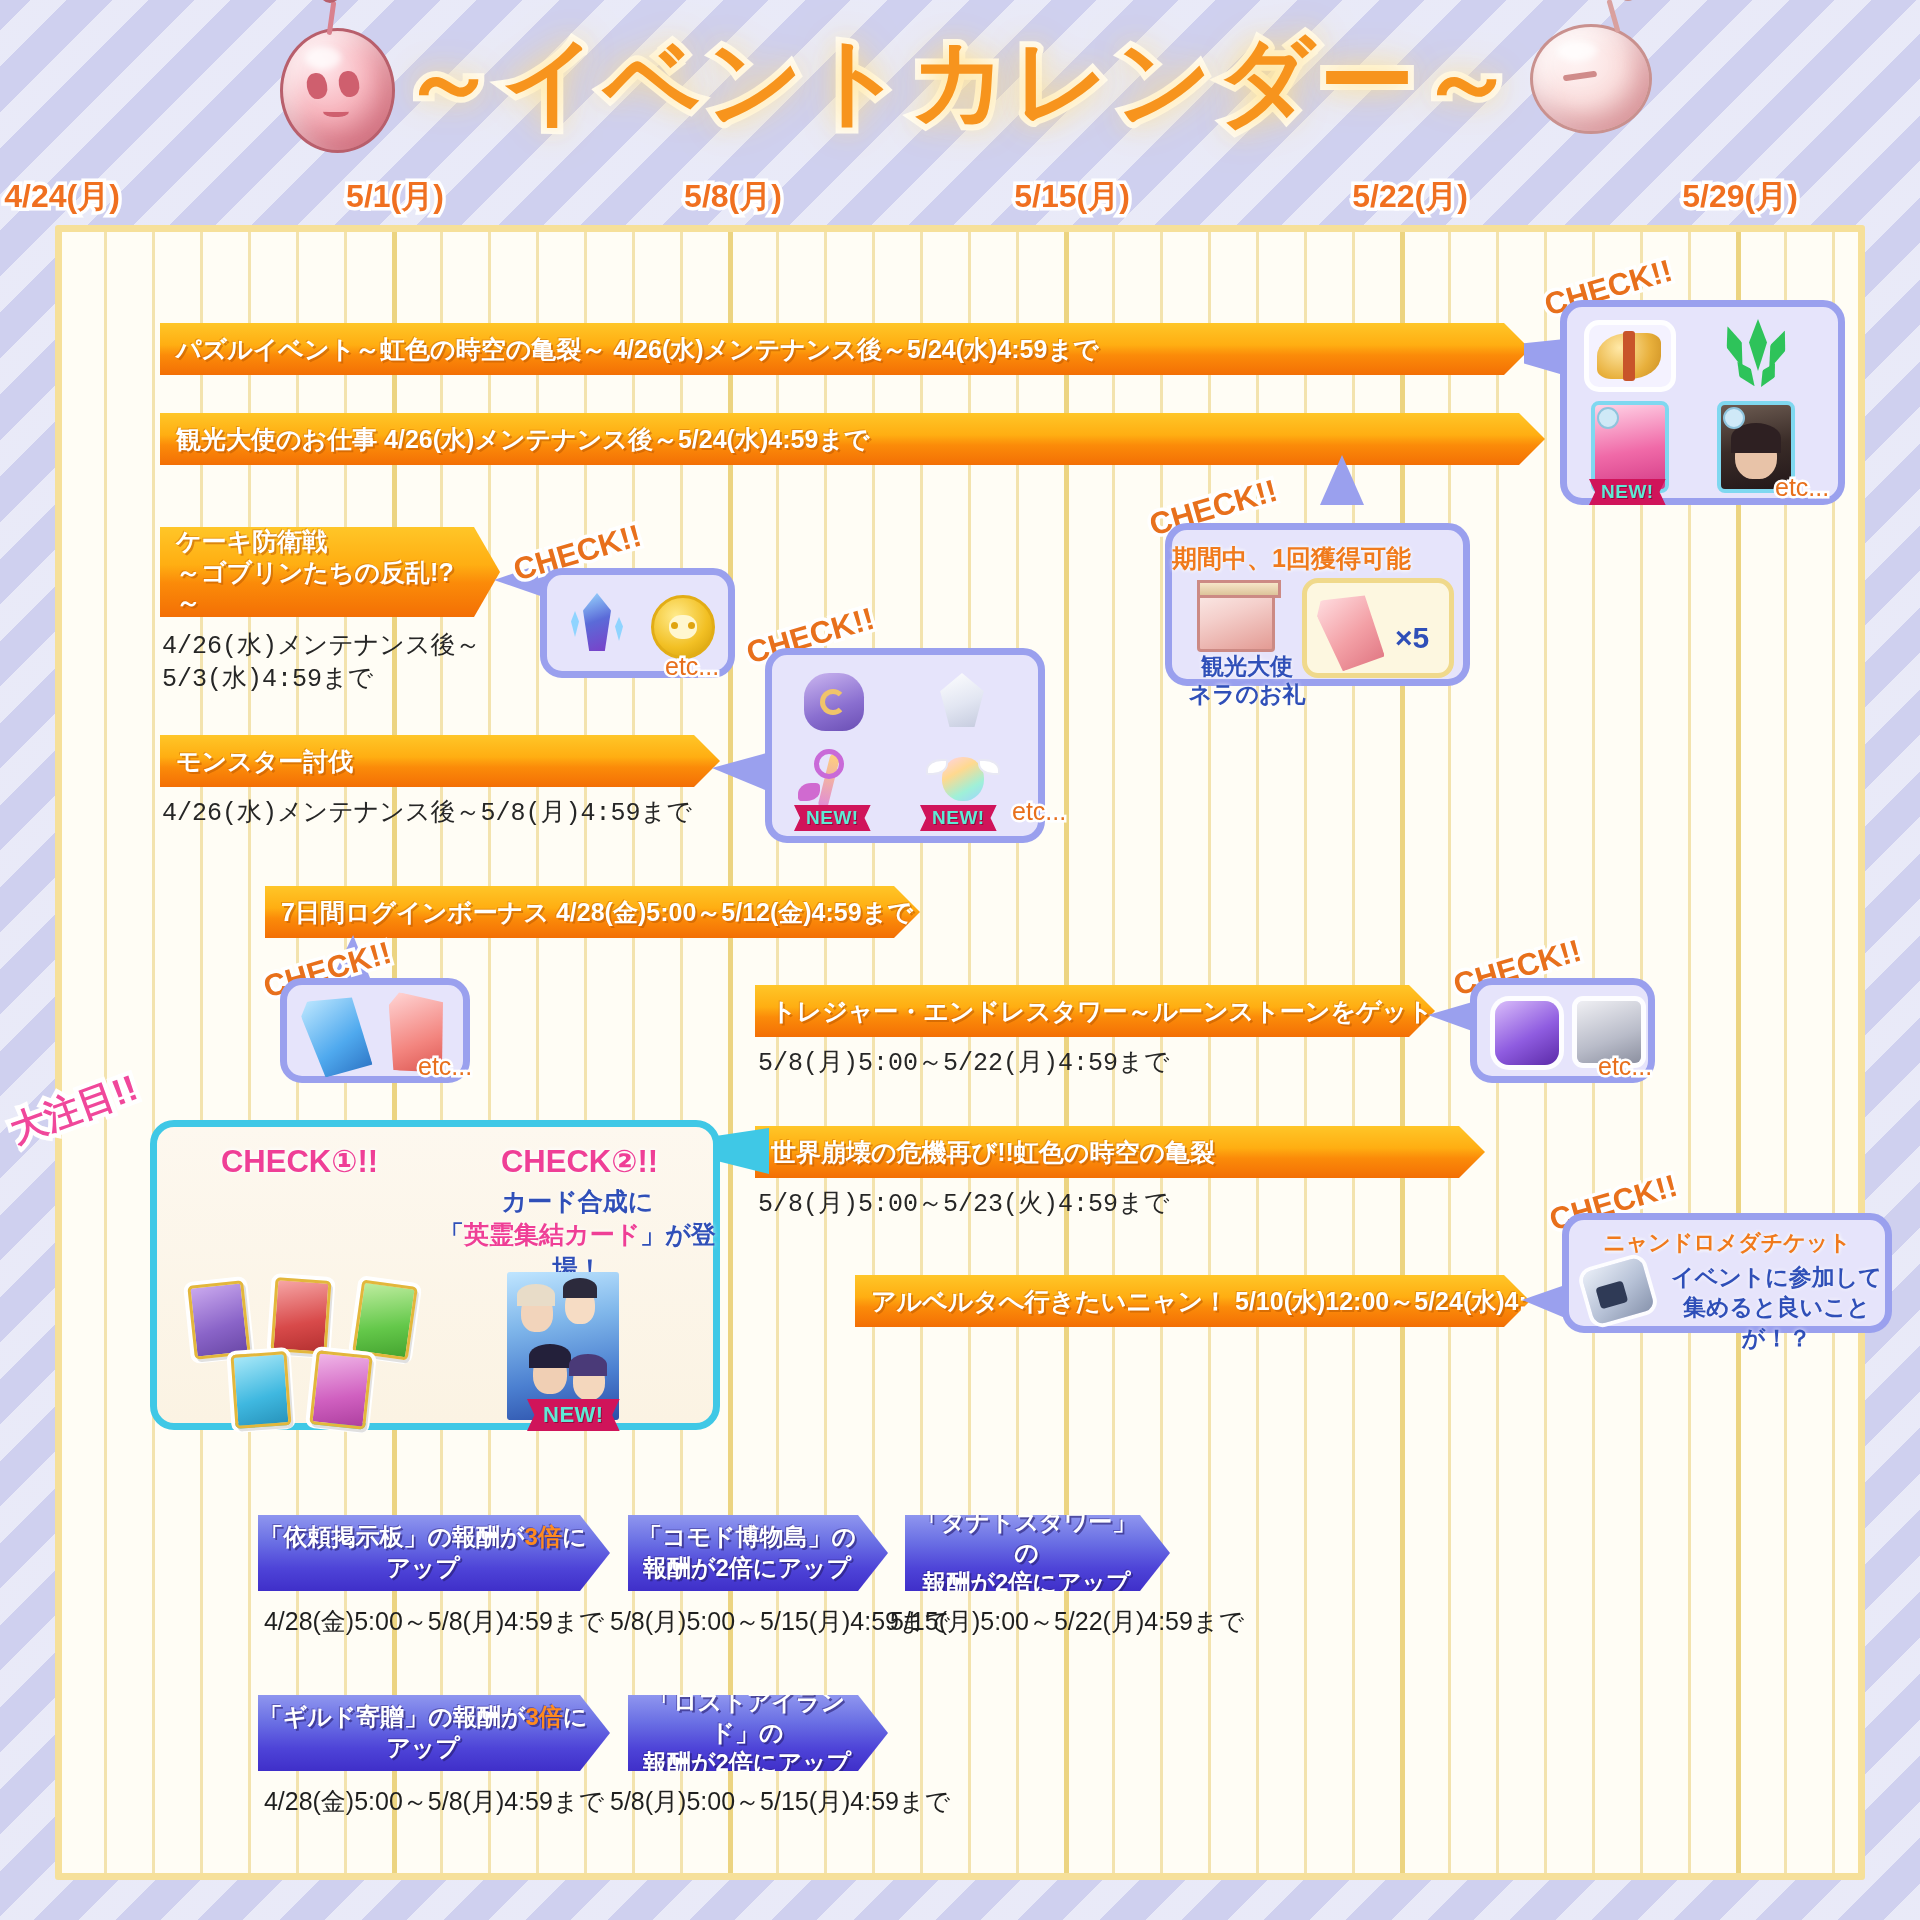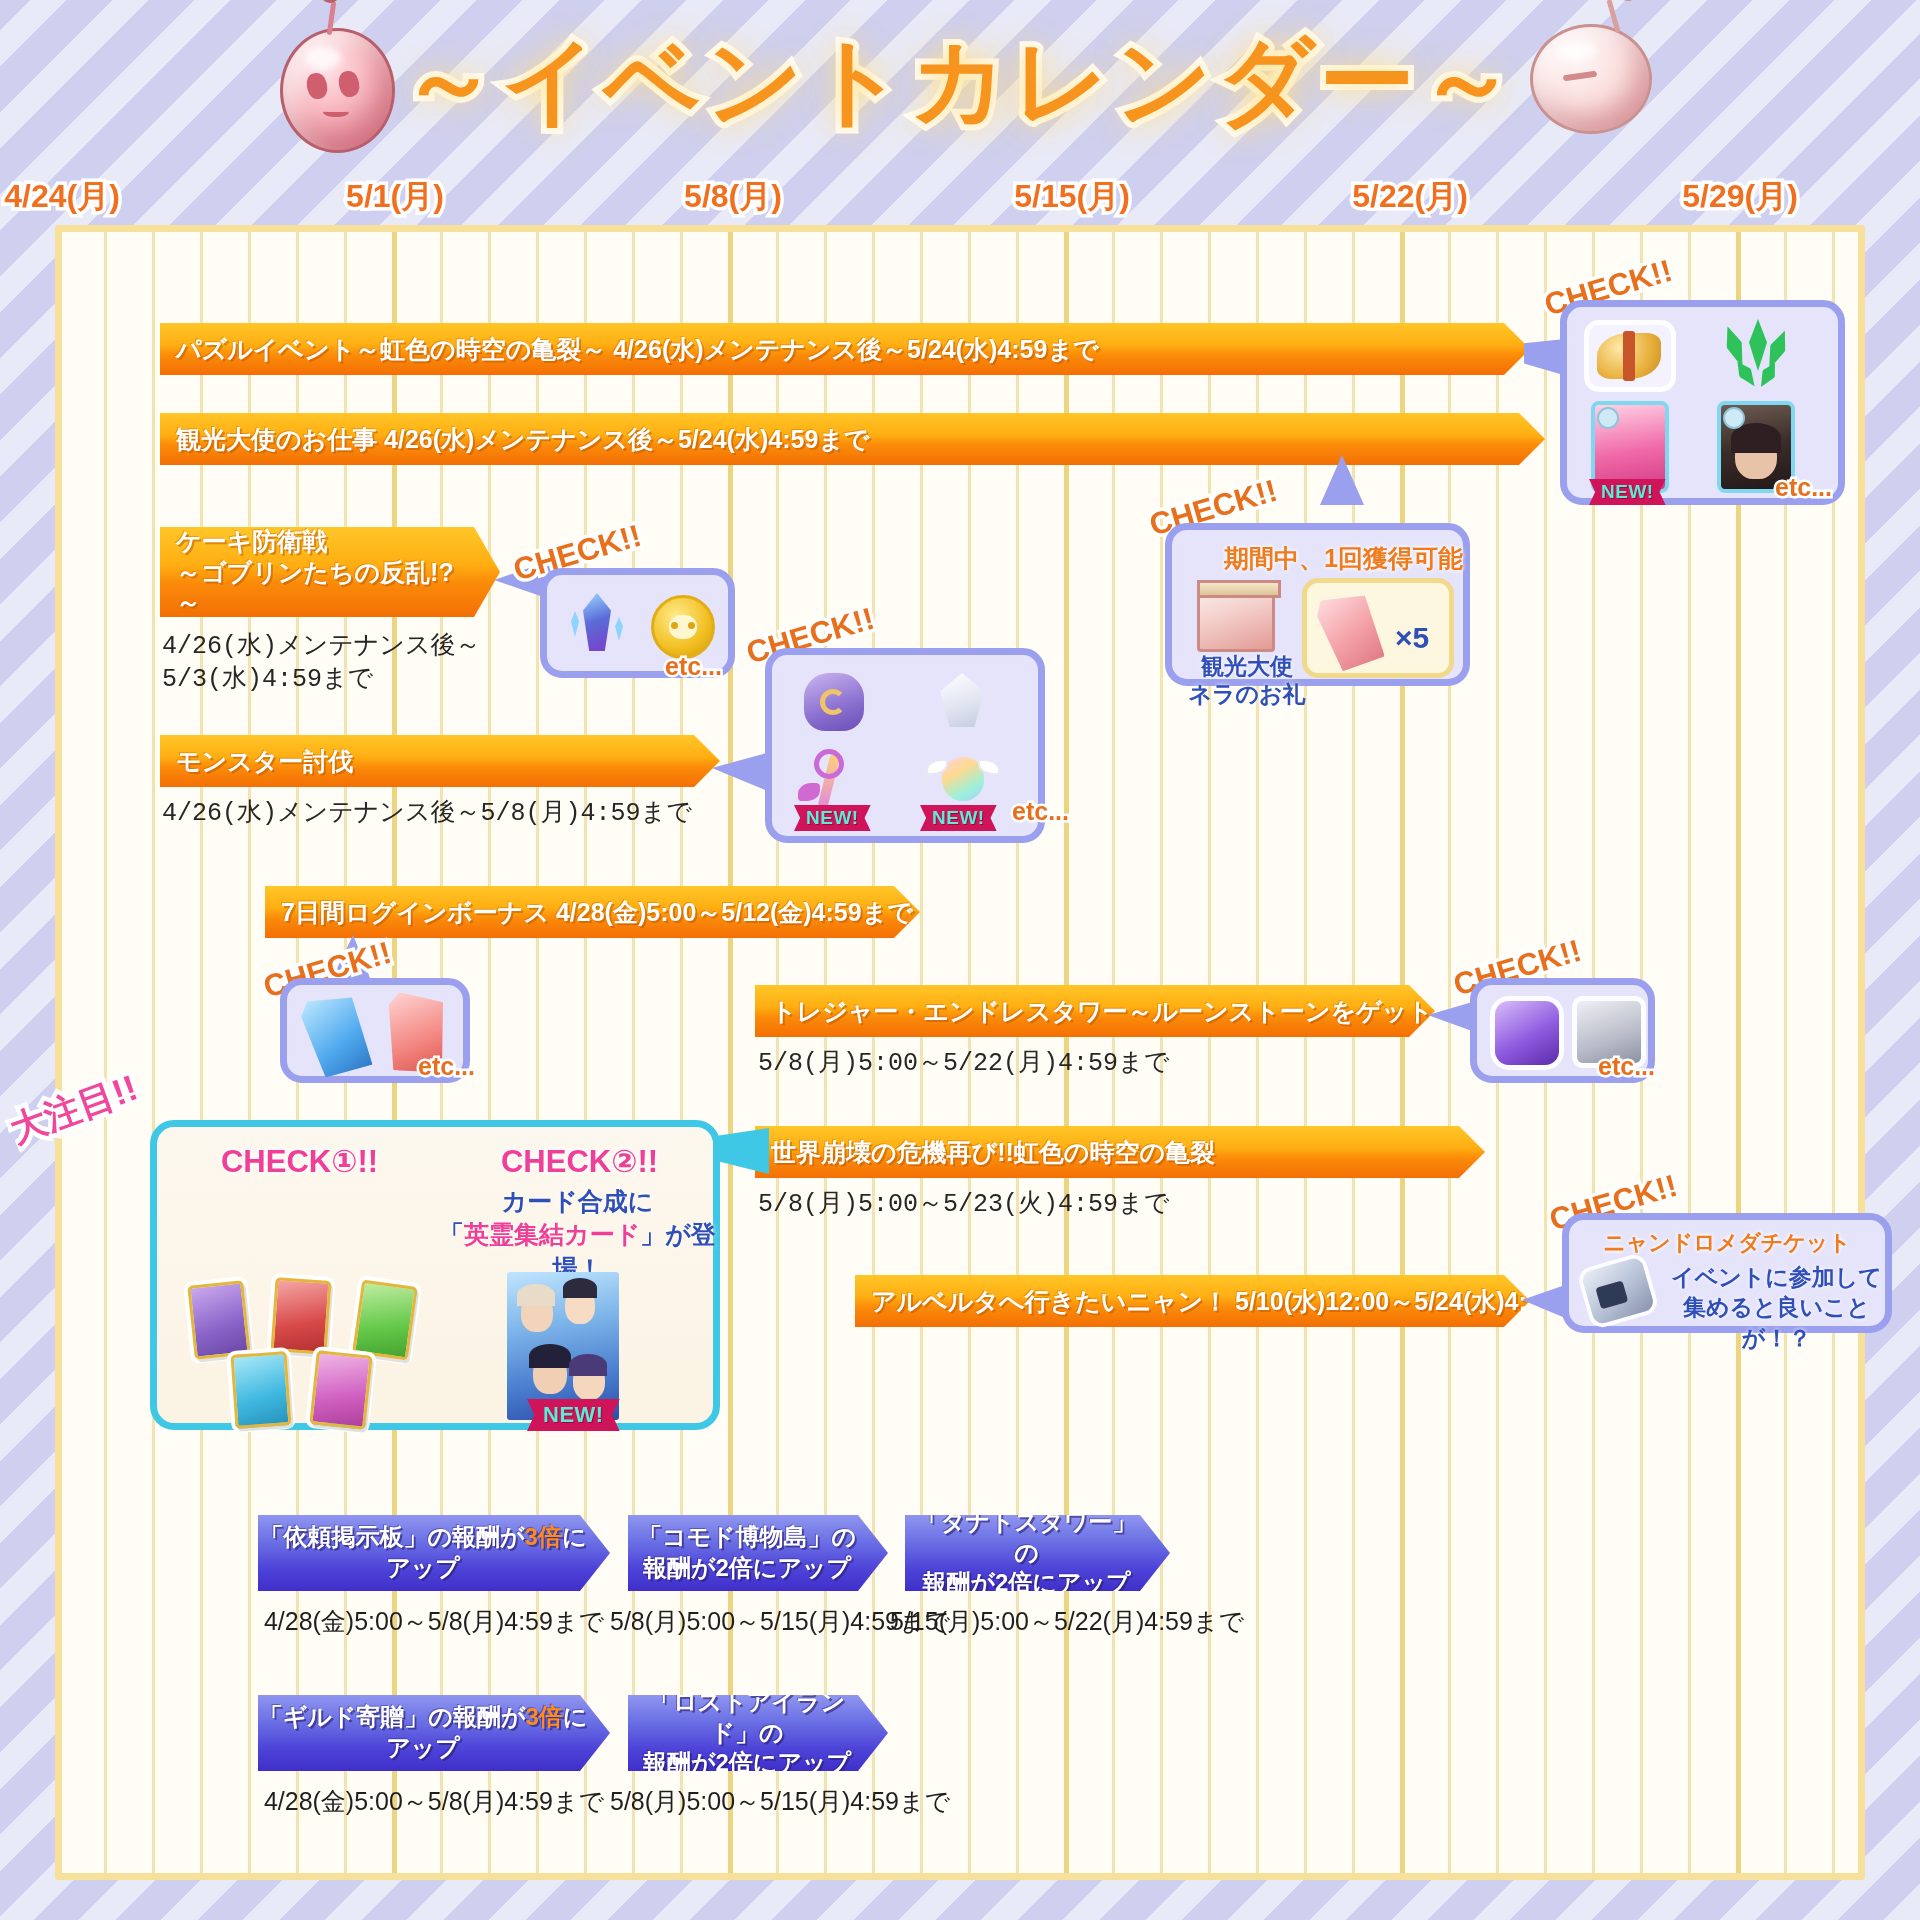--- a/index.html
+++ b/index.html
@@ -124,21 +124,21 @@
     background: #e6e4fb;
     border: 7px solid #9aa0ee;
     border-radius: 22px;
   }
   .check-tag {
     position: absolute; font-size: 31px; font-weight: bold; color: #e8701c;
     -webkit-text-stroke: 7px #ffffff; paint-order: stroke fill;
     transform: rotate(-16deg); white-space: nowrap;
   }
   .etc {
-    position: absolute; font-size: 25px; font-weight: bold; color: #e8701c;
+    position: absolute; font-size: 25px; font-weight: normal; color: #e8701c;
     -webkit-text-stroke: 5px #ffffff; paint-order: stroke fill;
   }
   .tail { position: absolute; }
 
   
   .item { position: absolute; }
   .item-plate {
     position: absolute; inset: 0; border-radius: 10px;
     background: #f4f2ff;
     box-shadow: 0 0 0 5px rgba(255,255,255,0.95);
@@ -377,21 +377,21 @@
   </div>
   <div class="newtag" style="left:22px; top:150px;">NEW!</div>
   <div class="newtag" style="left:148px; top:150px;">NEW!</div>
 </div>
 <div class="etc" style="left:1012px; top:797px;">etc...</div>
 
 <div class="tail" style="left:1320px; top:455px; width:44px; height:50px;
             background:#9aa0ee; clip-path:polygon(50% 0, 100% 100%, 0 100%);"></div>
 <div class="check-tag" style="left:1148px; top:490px;">CHECK!!</div>
 <div class="callout" style="left:1165px; top:523px; width:305px; height:163px;">
-  <div style="position:absolute; left:0; top:12px; width:100%; text-align:right;
+  <div style="position:absolute; left:0; top:12px; width:100%; text-align:left;
               font-size:25px; font-weight:bold; color:#f07a1c; text-shadow:0 0 4px #fff,0 0 4px #fff;">期間中、1回獲得可能</div>
   <div class="item giftbox" style="left:25px; top:50px; width:78px; height:72px; border-radius:4px; border:3px solid #cc8a84;">
     <div style="position:absolute; left:-3px; top:-3px; width:84px; height:18px; background:linear-gradient(180deg,#f6e6c8,#ddc49a); border:3px solid #cc8a84;"></div>
   </div>
   <div style="position:absolute; left:10px; top:122px; width:130px; text-align:center; white-space:pre-line;
               font-size:23px; font-weight:bold; color:#2f4fb8; line-height:1.22; text-shadow:0 0 4px #fff;">観光大使
 ネラのお礼</div>
   <div style="position:absolute; left:130px; top:48px; width:152px; height:100px;
               background:#fdf7e0; border:5px solid #f0d98b; border-radius:16px;">
     <div class="item candy-p" style="left:14px; top:12px; width:58px; height:74px; border-radius:10px; transform:rotate(-12deg);

